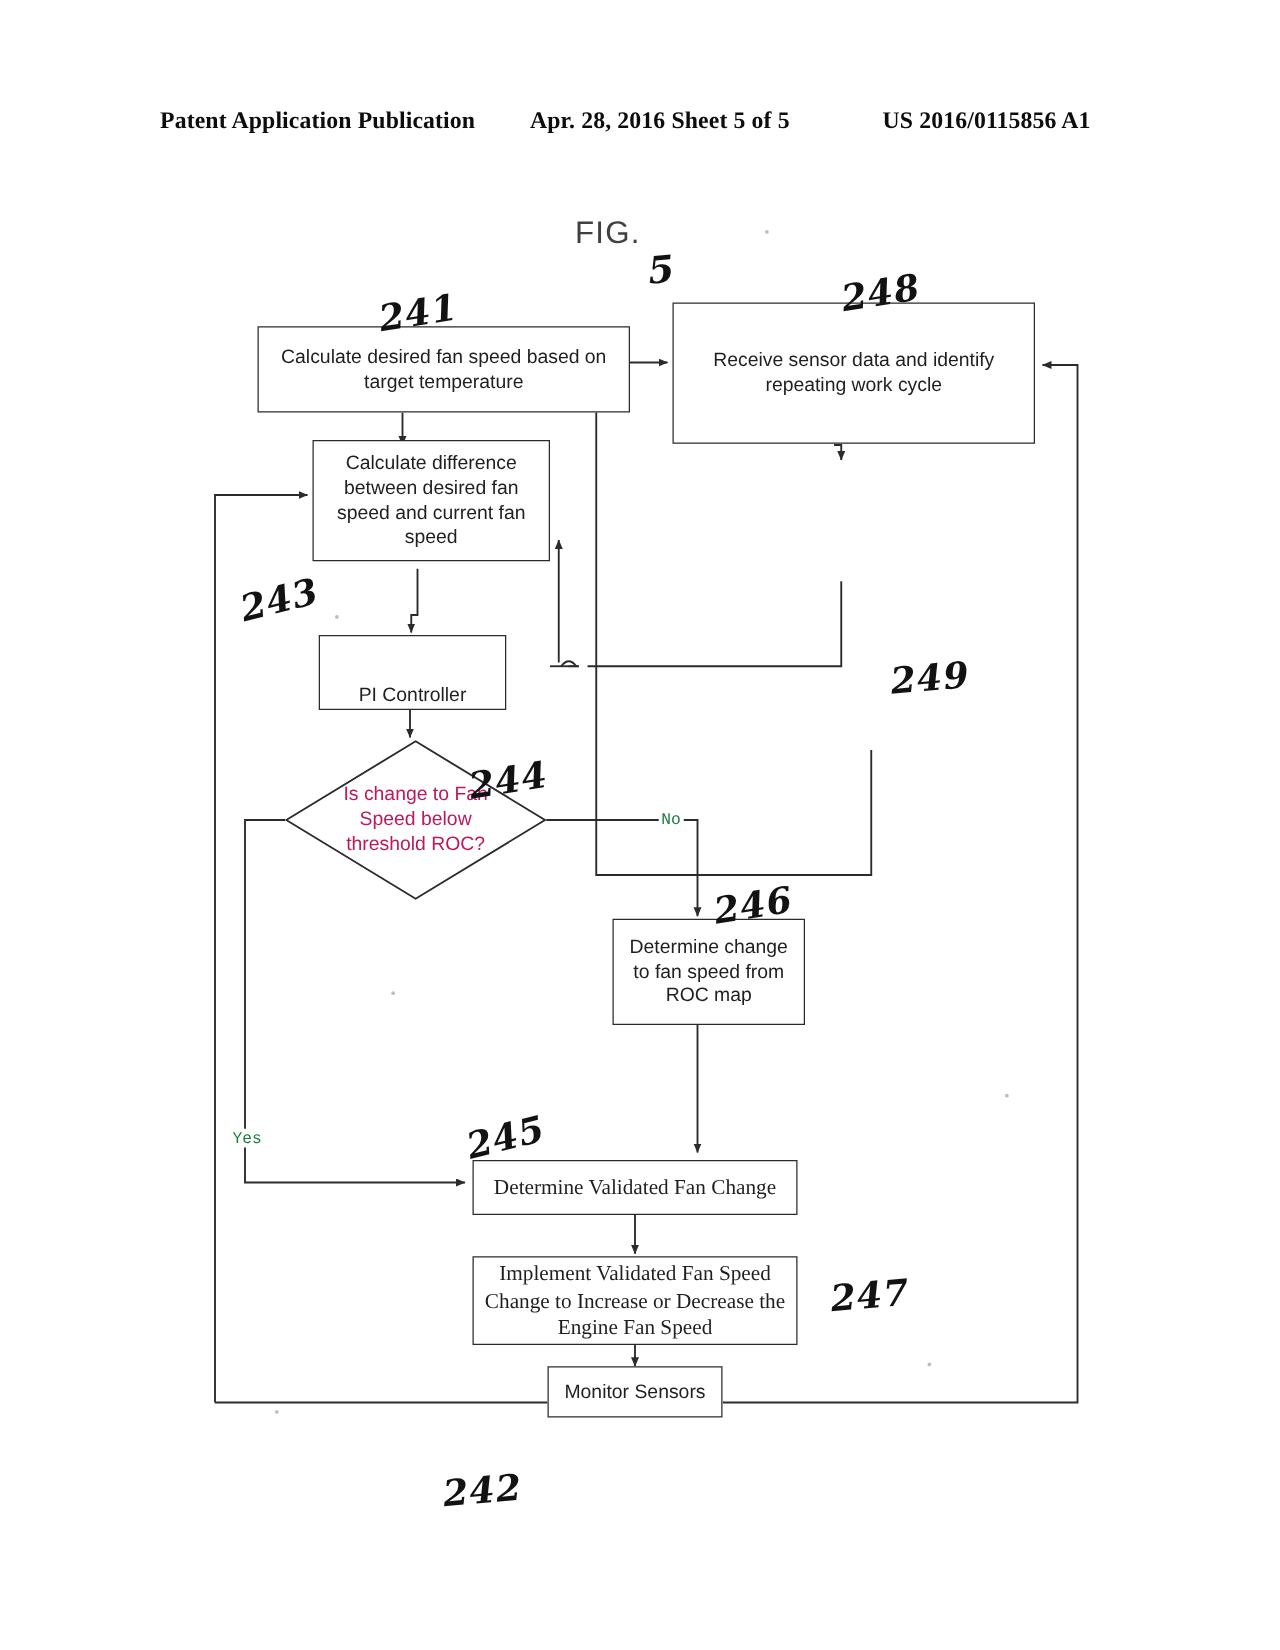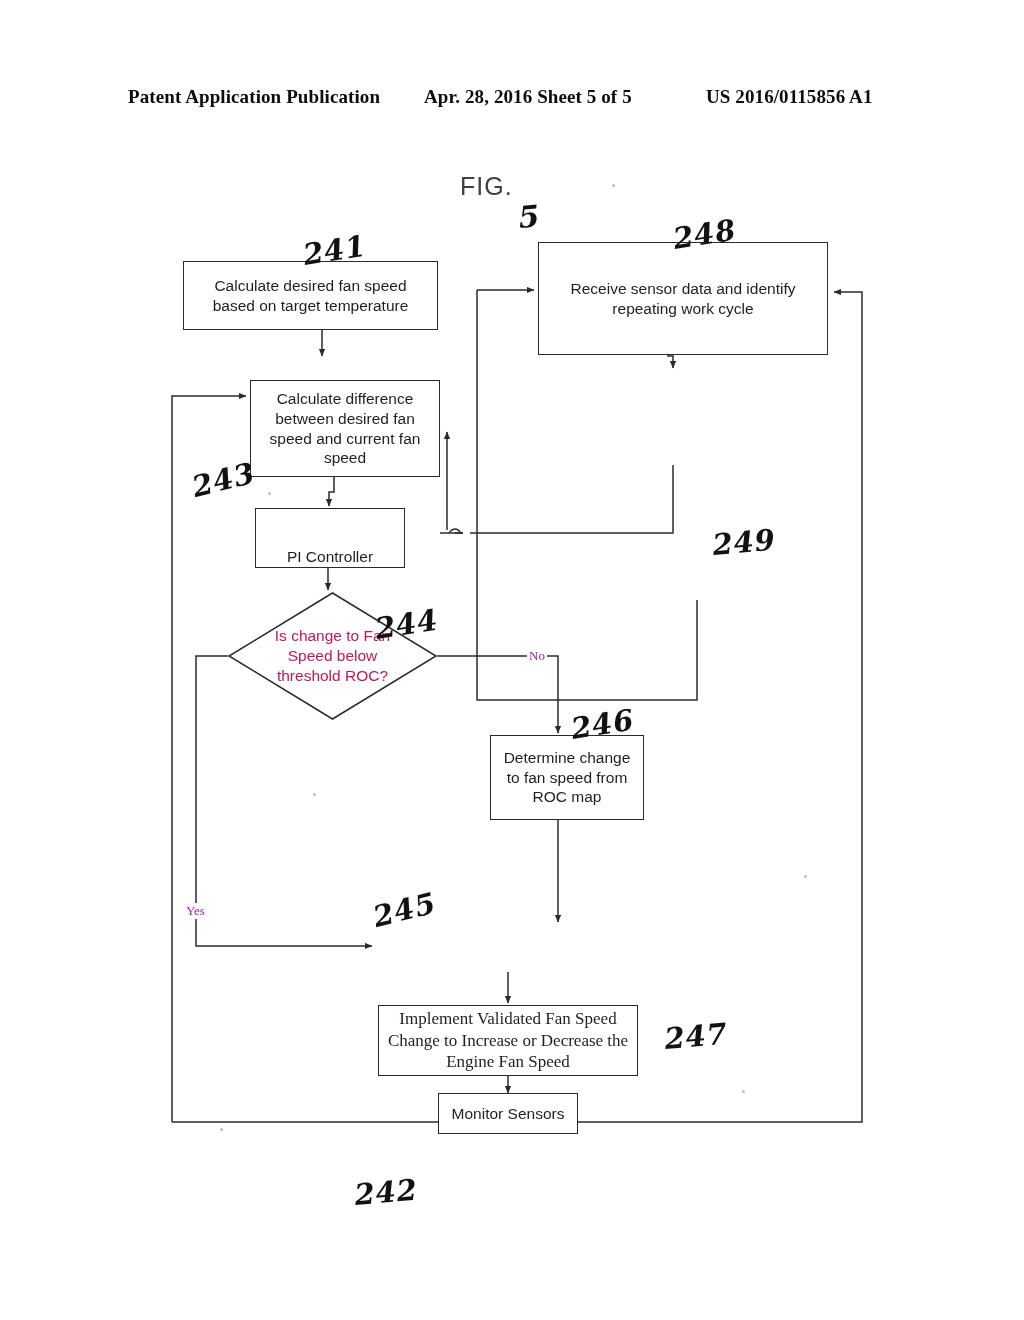--- a/index.html
+++ b/index.html
@@ -33,22 +33,22 @@
   
   .diamond{position:absolute;}
   .diamond .dshape{position:absolute;left:0;top:0;width:100%;height:100%;}
   .diamond .dtxt{position:absolute;left:0;top:0;width:100%;height:100%;
       display:flex;align-items:center;justify-content:center;text-align:center;
       font-family:"Liberation Sans",sans-serif;font-size:15.5px;line-height:1.3;
       color:#be185d;}
   .diamond .dtxt span{display:block;width:74%;}
 
   
-  .branch{position:absolute;font-family:Liberation Serif, serif;
-      font-size:13px;color:#a21caf;background:#fff;padding:0 2px;}
+  .branch{position:absolute;font-family:Liberation Mono, monospace;
+      font-size:13px;color:#15803d;background:#fff;padding:0 2px;}
 
   
   .hand{position:absolute;font-family:"DejaVu Serif",serif;
       font-size:29px;color:#121212;font-style:italic;font-weight:600;
       letter-spacing:1px;transform:rotate(-9deg);transform-origin:left bottom;
       white-space:nowrap;}
   .hand.r2{transform:rotate(-14deg);}
   .hand.r3{transform:rotate(-5deg);}
 
   
@@ -109,26 +109,26 @@
 
       <path d="M673,465 L673,533 L470,533"></path>
       <path d="M463,533 L455,533"></path>
 
       <path d="M578,1122 L862,1122 L862,292 L834,292" marker-end="url(#ah)"></path>
 
       <path d="M449,533 q6,-8 12,0"></path>
     </g>
   </svg>
 
-  <div class="node sans" style="left:183px;top:261px;width:255px;height:69px;text-align:center;">
+  <div class="node sans" style="left:206px;top:261px;width:298px;height:69px;text-align:center;">
     <span class="txt">Calculate desired fan speed based on target temperature</span>
   </div>
   <div class="hand" style="left:306px;top:238px;">241</div>
 
-  <div class="node sans" style="left:250px;top:380px;width:190px;height:97px;">
+  <div class="node sans" style="left:250px;top:352px;width:190px;height:97px;">
     <span class="txt">Calculate difference between desired fan speed and current fan speed</span>
   </div>
   <div class="hand r2" style="left:197px;top:470px;">243</div>
 
   <div class="node sans" style="left:255px;top:508px;width:150px;height:60px;align-items:flex-end;">
     <span class="txt">PI Controller</span>
   </div>
 
   <div class="diamond" style="left:228px;top:592px;width:209px;height:128px;">
     <svg class="dshape" viewBox="0 0 209 128" xmlns="http://www.w3.org/2000/svg">
@@ -145,20 +145,23 @@
   </div>
   <div class="hand" style="left:676px;top:222px;">248</div>
 
   <div class="hand r3" style="left:714px;top:528px;">249</div>
 
   <div class="node sans" style="left:490px;top:735px;width:154px;height:85px;">
     <span class="txt">Determine change to fan speed from ROC map</span>
   </div>
   <div class="hand" style="left:574px;top:712px;">246</div>
 
+  <div class="node serif" style="left:378px;top:928px;width:260px;height:44px;">
+    <span class="txt">Determine  Validated Fan Change</span>
+  </div>
   <div class="hand r2" style="left:378px;top:900px;">245</div>
 
   <div class="node serif" style="left:378px;top:1005px;width:260px;height:71px;">
     <span class="txt">Implement  Validated Fan Speed Change to Increase or Decrease the Engine Fan Speed</span>
   </div>
   <div class="hand r3" style="left:666px;top:1022px;">247</div>
 
   <div class="node sans" style="left:438px;top:1093px;width:140px;height:41px;">
     <span class="txt">Monitor Sensors</span>
   </div>

